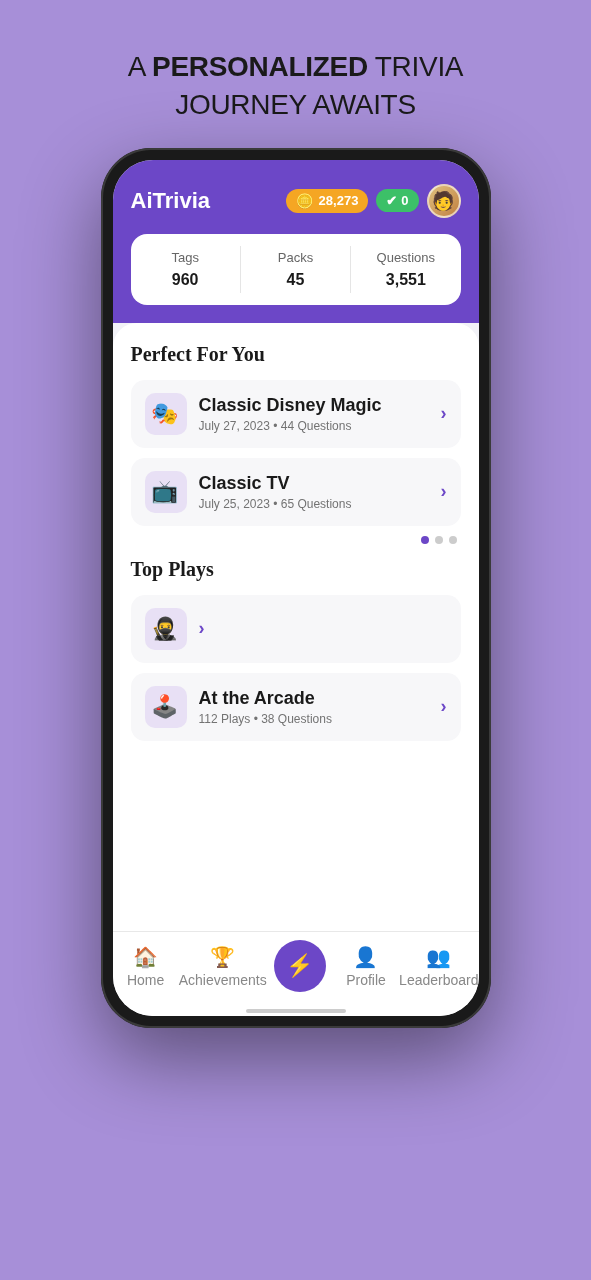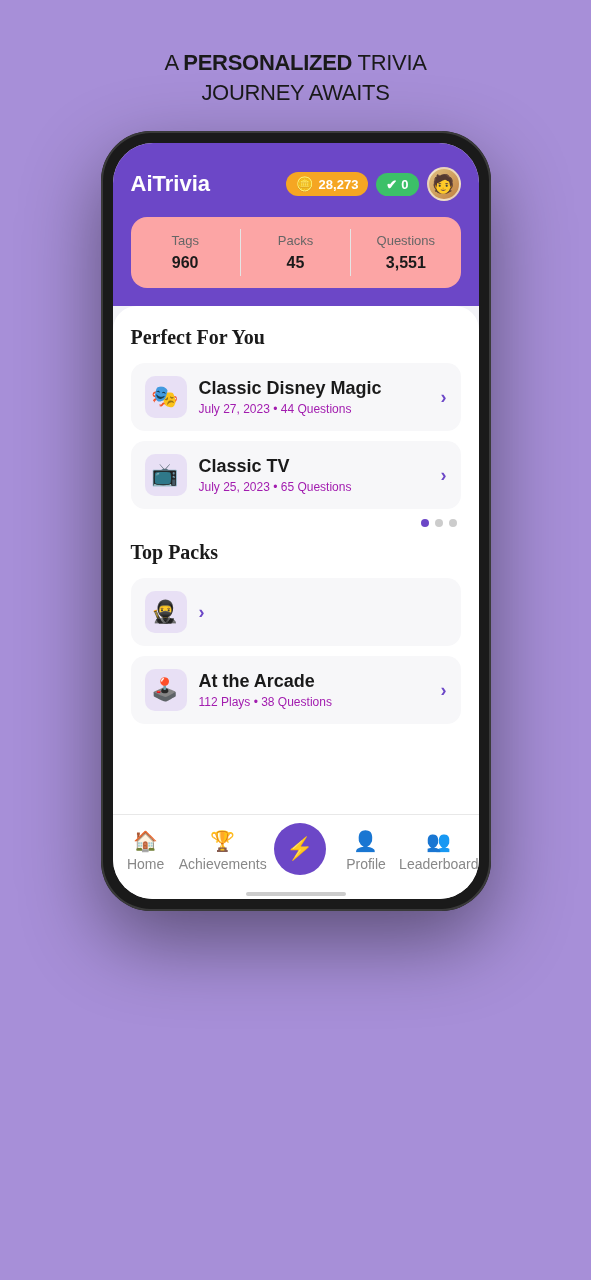--- a/index.html
+++ b/index.html
@@ -12,32 +12,32 @@
       flex-direction: column;
       align-items: center;
       overflow: hidden;
     }
 
     .hero-text {
       text-align: center;
       margin-top: 48px;
       margin-bottom: 24px;
       color: #1a1a1a;
-      font-size: 22px;
+      font-size: 28px;
       line-height: 1.35;
       letter-spacing: -0.3px;
     }
     .hero-text strong {
       font-weight: 900;
     }
 
     
     .phone-shell {
       width: 390px;
-      height: 780px;
+      height: 880px;
       background: #1a1a1a;
       border-radius: 50px;
       padding: 12px;
       box-shadow: 0 30px 80px rgba(0,0,0,0.45), inset 0 0 0 2px #3a3a3a;
       position: relative;
       flex-shrink: 0;
     }
     .phone-screen {
       width: 100%;
       height: 100%;
@@ -115,21 +115,21 @@
       font-size: 18px;
     }
 
     
     .stats-bar {
       background: #6c47c7;
       padding: 0 18px 18px;
       flex-shrink: 0;
     }
     .stats-container {
-      background: #fca5a5;
+      background: #ffffff;
       border-radius: 16px;
       display: flex;
       padding: 12px 0;
     }
     .stat-item {
       flex: 1;
       text-align: center;
       padding: 4px 10px;
       border-right: 1px solid #e5e5e5;
     }
@@ -190,21 +190,21 @@
       flex: 1;
     }
     .pack-name {
       font-size: 18px;
       font-weight: 600;
       color: #1a1a1a;
       margin-bottom: 3px;
     }
     .pack-meta {
       font-size: 12px;
-      color: #a21caf;
+      color: #737373;
     }
     .pack-chevron {
       color: #6c47c7;
       font-size: 18px;
       font-weight: 600;
     }
 
     
     .pagination-dots {
       display: flex;
@@ -349,21 +349,21 @@
         </div>
         <span class="pack-chevron">›</span>
       </div>
 
       <div class="pagination-dots">
         <div class="dot active"></div>
         <div class="dot"></div>
         <div class="dot"></div>
       </div>
 
-      <div class="section-title">Top Packs</div>
+      <div class="section-title">Top Plays</div>
 
       <div class="pack-card">
         <div class="pack-icon">🥷</div>
         <span class="pack-chevron">›</span>
       </div>
 
       <div class="pack-card">
         <div class="pack-icon">🕹️</div>
         <div class="pack-info">
           <div class="pack-name">At the Arcade</div>

